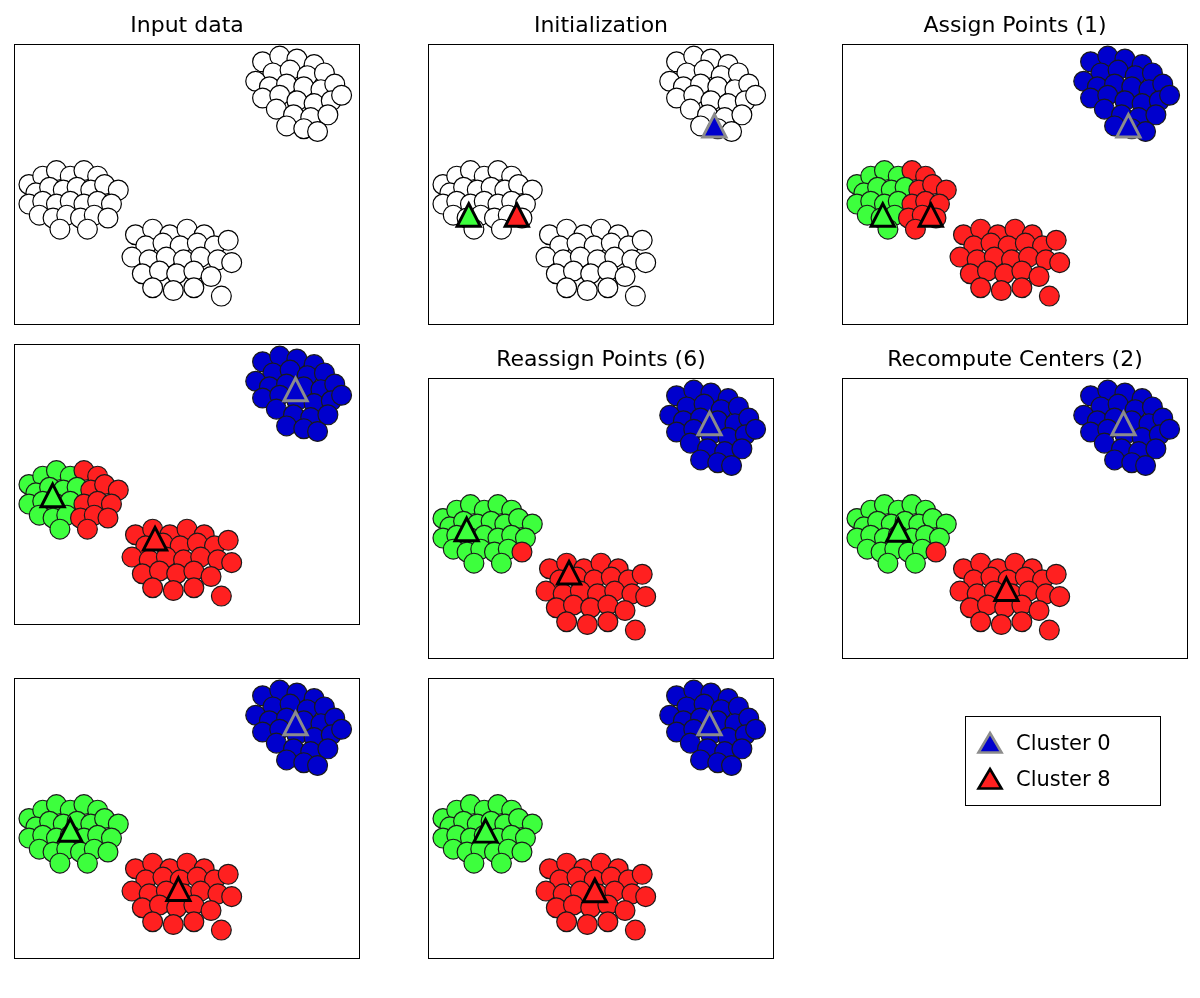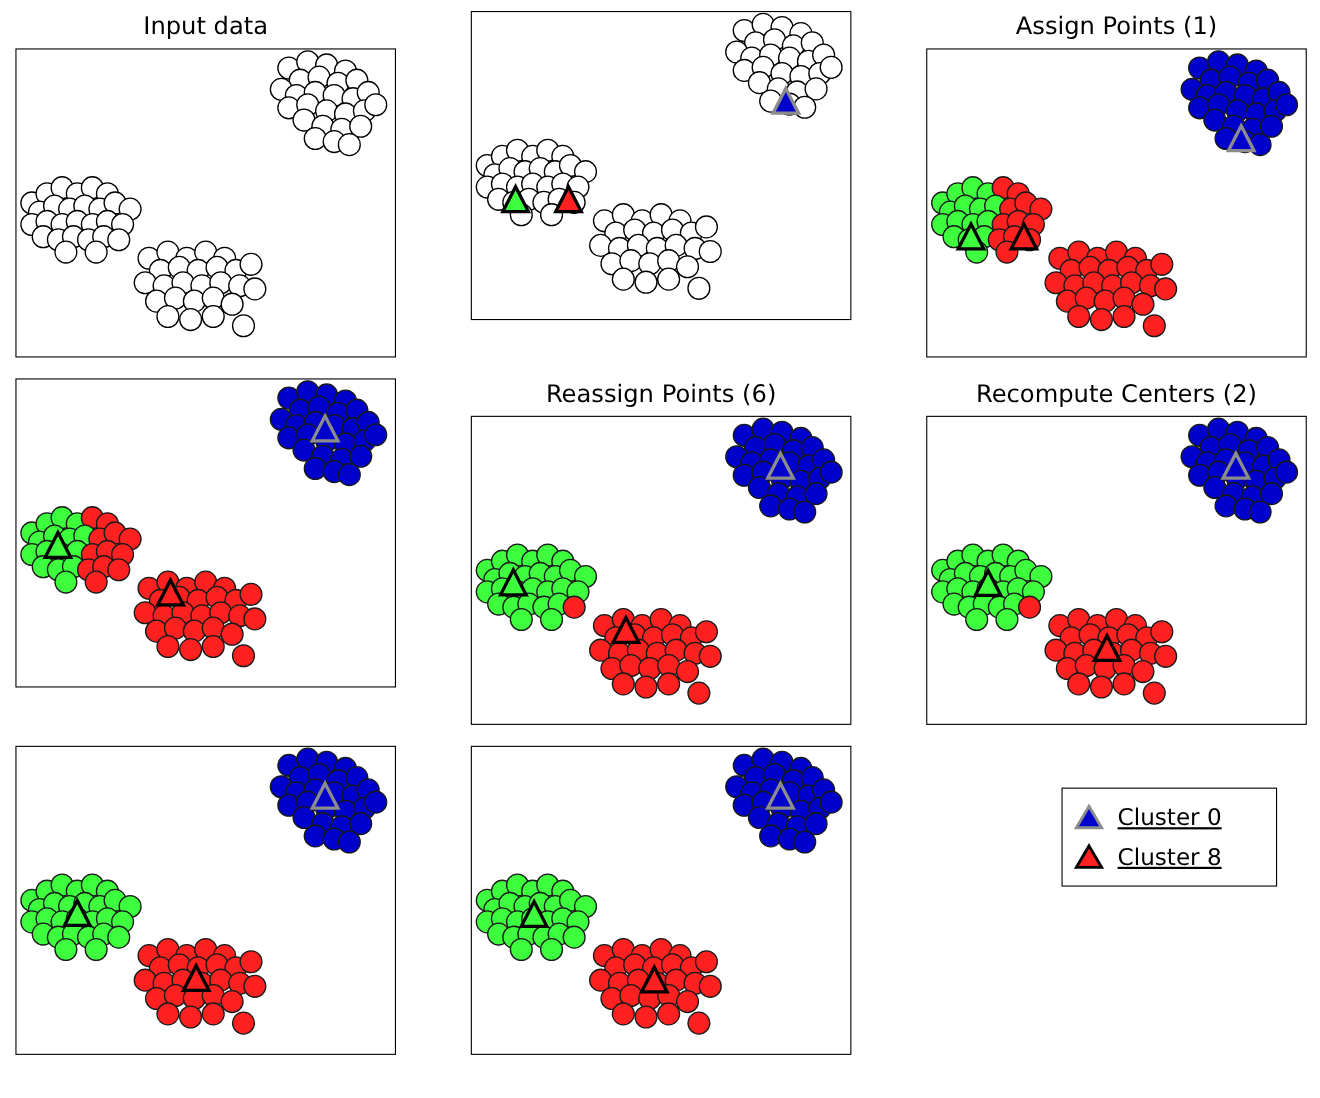--- a/index.html
+++ b/index.html
@@ -1,21 +1,21 @@
 <!DOCTYPE html>
 <html><head>
 <meta charset="utf-8">
 <style>
   html,body{margin:0;padding:0;background:#ffffff;}
   body{width:1200px;height:998px;position:relative;font-family:"DejaVu Sans","Liberation Sans",sans-serif;color:#000;}
   .figure{position:absolute;inset:0;background:#fff;}
   .cell{position:absolute;width:346px;}
   .ptitle{height:30px;margin-bottom:4px;text-align:center;font-size:22px;line-height:30px;color:#000;white-space:nowrap;}
   .plotbox{display:block;background:#fff;border:1.6px solid #000;box-sizing:border-box;}
-  .legend{position:absolute;left:965px;top:716px;width:196px;box-sizing:border-box;border:1.4px solid #000;background:#fff;padding:8px 10px;text-decoration:underline;}
+  .legend{position:absolute;left:965px;top:716px;width:196px;box-sizing:border-box;border:1.4px solid #000;background:#fff;padding:8px 10px;}
   .legend-row{display:flex;align-items:center;height:36px;gap:12px;}
   .legend-label{font-size:21px;}
   .swatch{flex:0 0 auto;}
 </style>
 </head>
 <body>
 
 <div class="figure">
 
   <div class="cell" style="left:14px;top:10px">
@@ -100,20 +100,21 @@
         <circle cx="179.9" cy="227.6" r="10" fill="#FFFFFF" stroke="#000000" stroke-width="1.2"></circle>
         <circle cx="197.2" cy="233.2" r="10" fill="#FFFFFF" stroke="#000000" stroke-width="1.2"></circle>
         <circle cx="138.4" cy="244.5" r="10" fill="#FFFFFF" stroke="#000000" stroke-width="1.2"></circle>
         <circle cx="159.2" cy="247.3" r="10" fill="#FFFFFF" stroke="#000000" stroke-width="1.2"></circle>
         <circle cx="179.9" cy="244.5" r="10" fill="#FFFFFF" stroke="#000000" stroke-width="1.2"></circle>
         <circle cx="207.6" cy="252.9" r="10" fill="#FFFFFF" stroke="#000000" stroke-width="1.2"></circle>
       </svg>
   </div>
 
   <div class="cell" style="left:428px;top:10px">
+    <div class="ptitle">Initialization</div>
     <svg class="plotbox panel-svg" width="346" height="281" viewBox="0 0 346 281">
         <circle cx="249.1" cy="16.9" r="10" fill="#FFFFFF" stroke="#000000" stroke-width="1.2"></circle>
         <circle cx="266.4" cy="11.2" r="10" fill="#FFFFFF" stroke="#000000" stroke-width="1.2"></circle>
         <circle cx="283.7" cy="14.1" r="10" fill="#FFFFFF" stroke="#000000" stroke-width="1.2"></circle>
         <circle cx="301.0" cy="19.7" r="10" fill="#FFFFFF" stroke="#000000" stroke-width="1.2"></circle>
         <circle cx="259.5" cy="28.1" r="10" fill="#FFFFFF" stroke="#000000" stroke-width="1.2"></circle>
         <circle cx="276.8" cy="25.3" r="10" fill="#FFFFFF" stroke="#000000" stroke-width="1.2"></circle>
         <circle cx="294.1" cy="30.9" r="10" fill="#FFFFFF" stroke="#000000" stroke-width="1.2"></circle>
         <circle cx="311.4" cy="28.1" r="10" fill="#FFFFFF" stroke="#000000" stroke-width="1.2"></circle>
         <circle cx="242.2" cy="36.5" r="10" fill="#FFFFFF" stroke="#000000" stroke-width="1.2"></circle>

